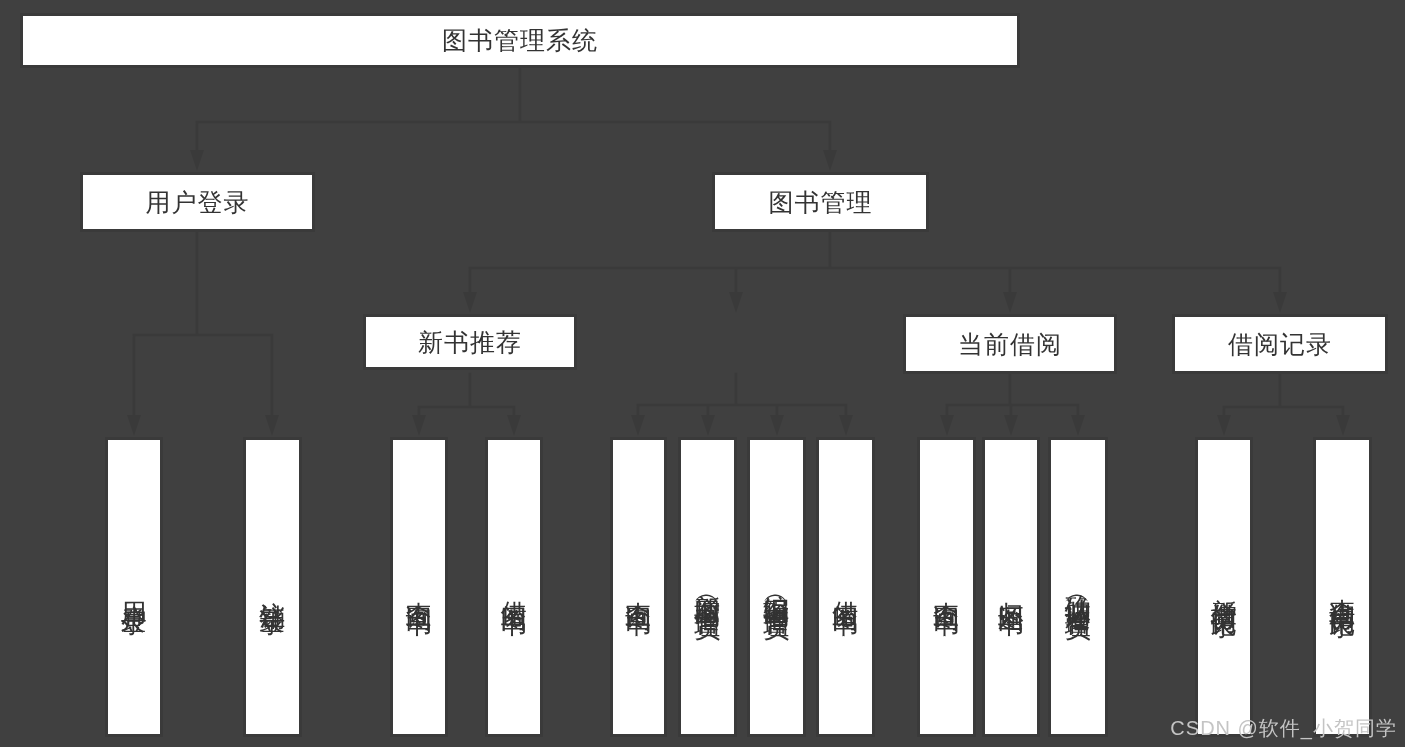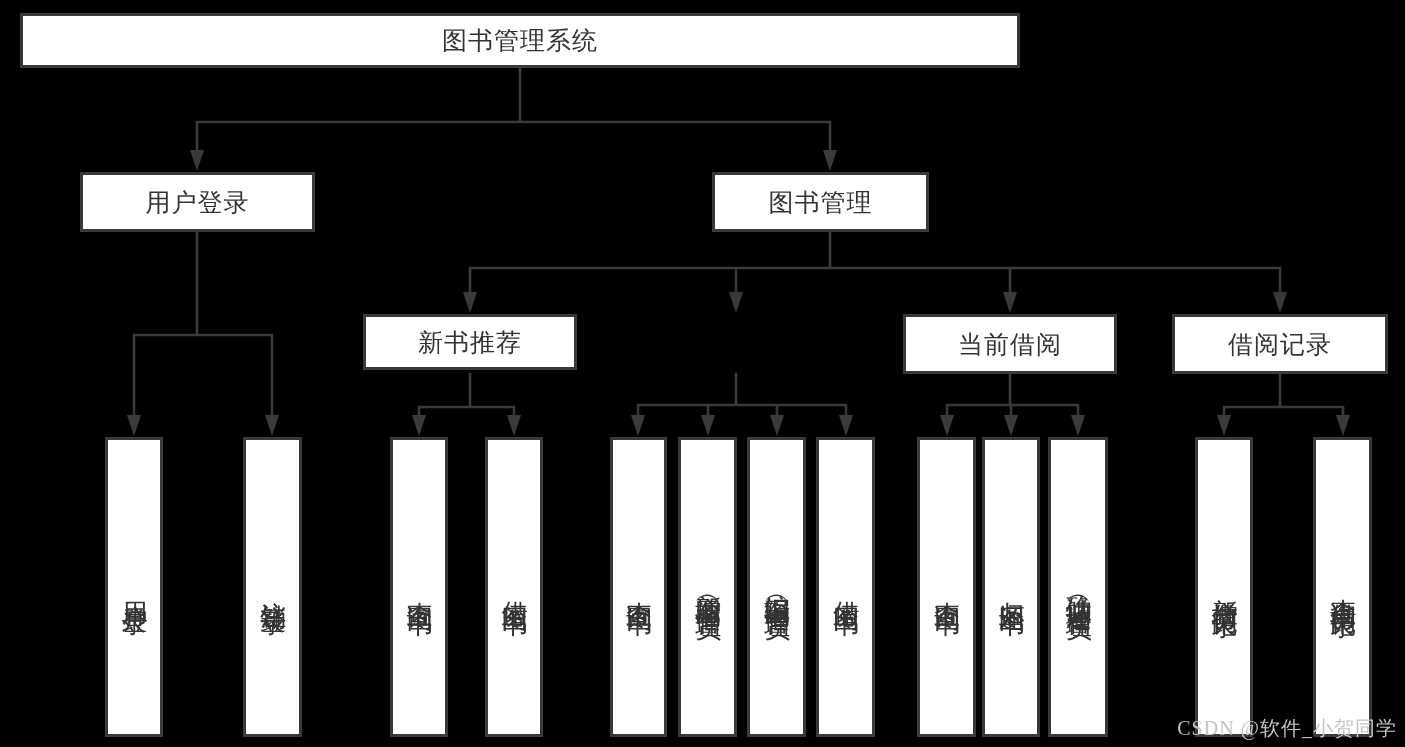--- a/index.html
+++ b/index.html
@@ -4,22 +4,22 @@
 <style>
   html, body {
     margin: 0;
     padding: 0;
     background: #ffffff;
   }
   .canvas {
     position: relative;
     width: 1405px;
     height: 747px;
-    background: #000000;
-    font-family: Liberation Serif, serif;
+    background: #404040;
+    font-family: Liberation Sans, sans-serif;
     overflow: hidden;
   }
   .connectors {
     position: absolute;
     left: 0;
     top: 0;
     width: 1405px;
     height: 747px;
   }
   .box {

